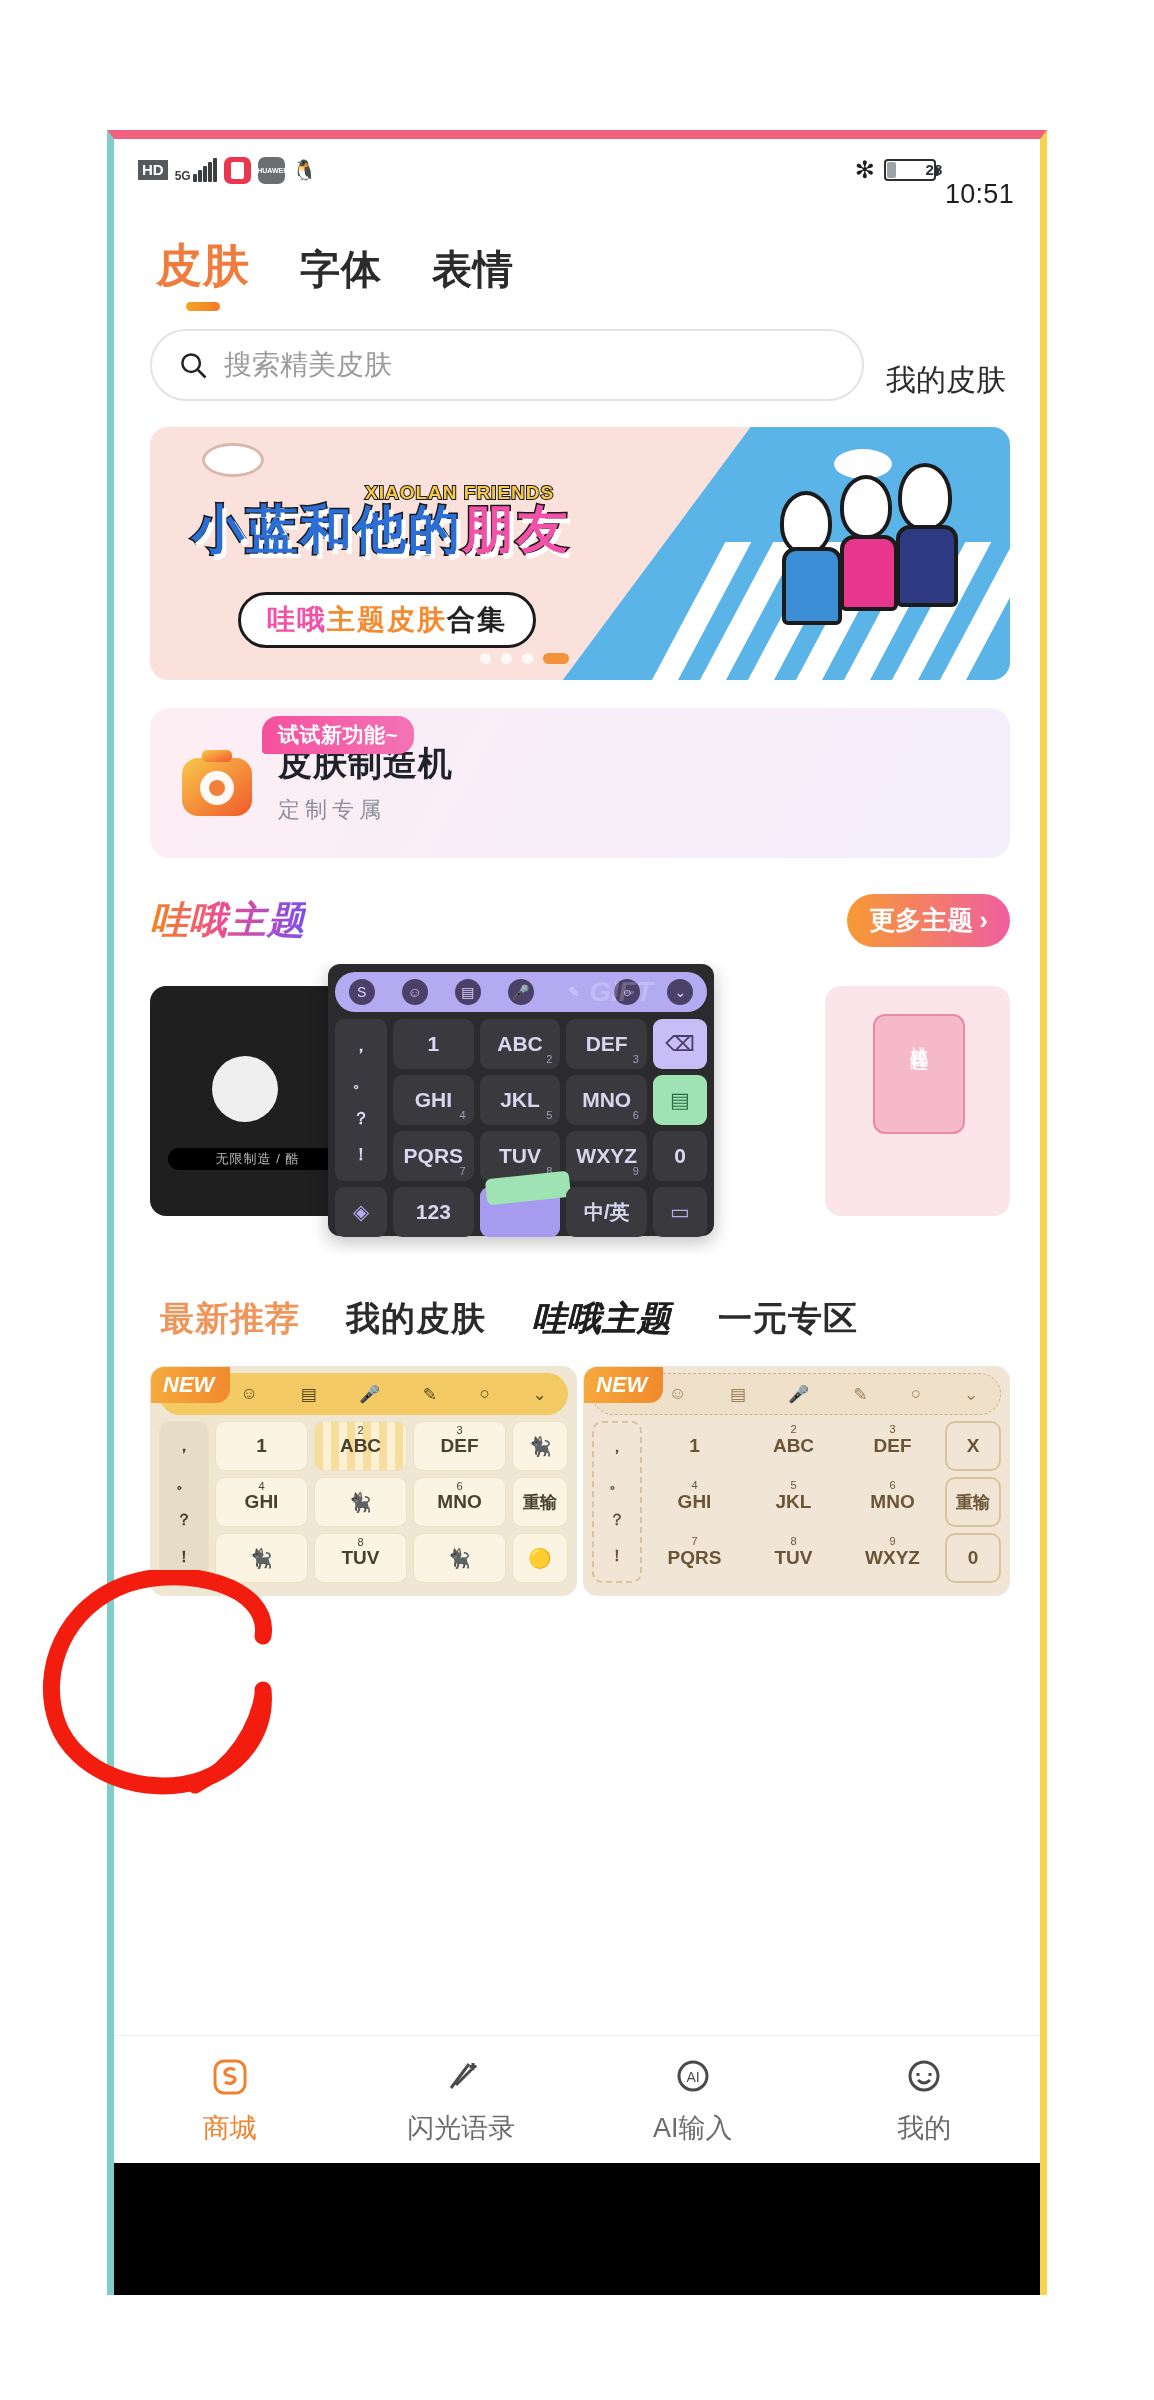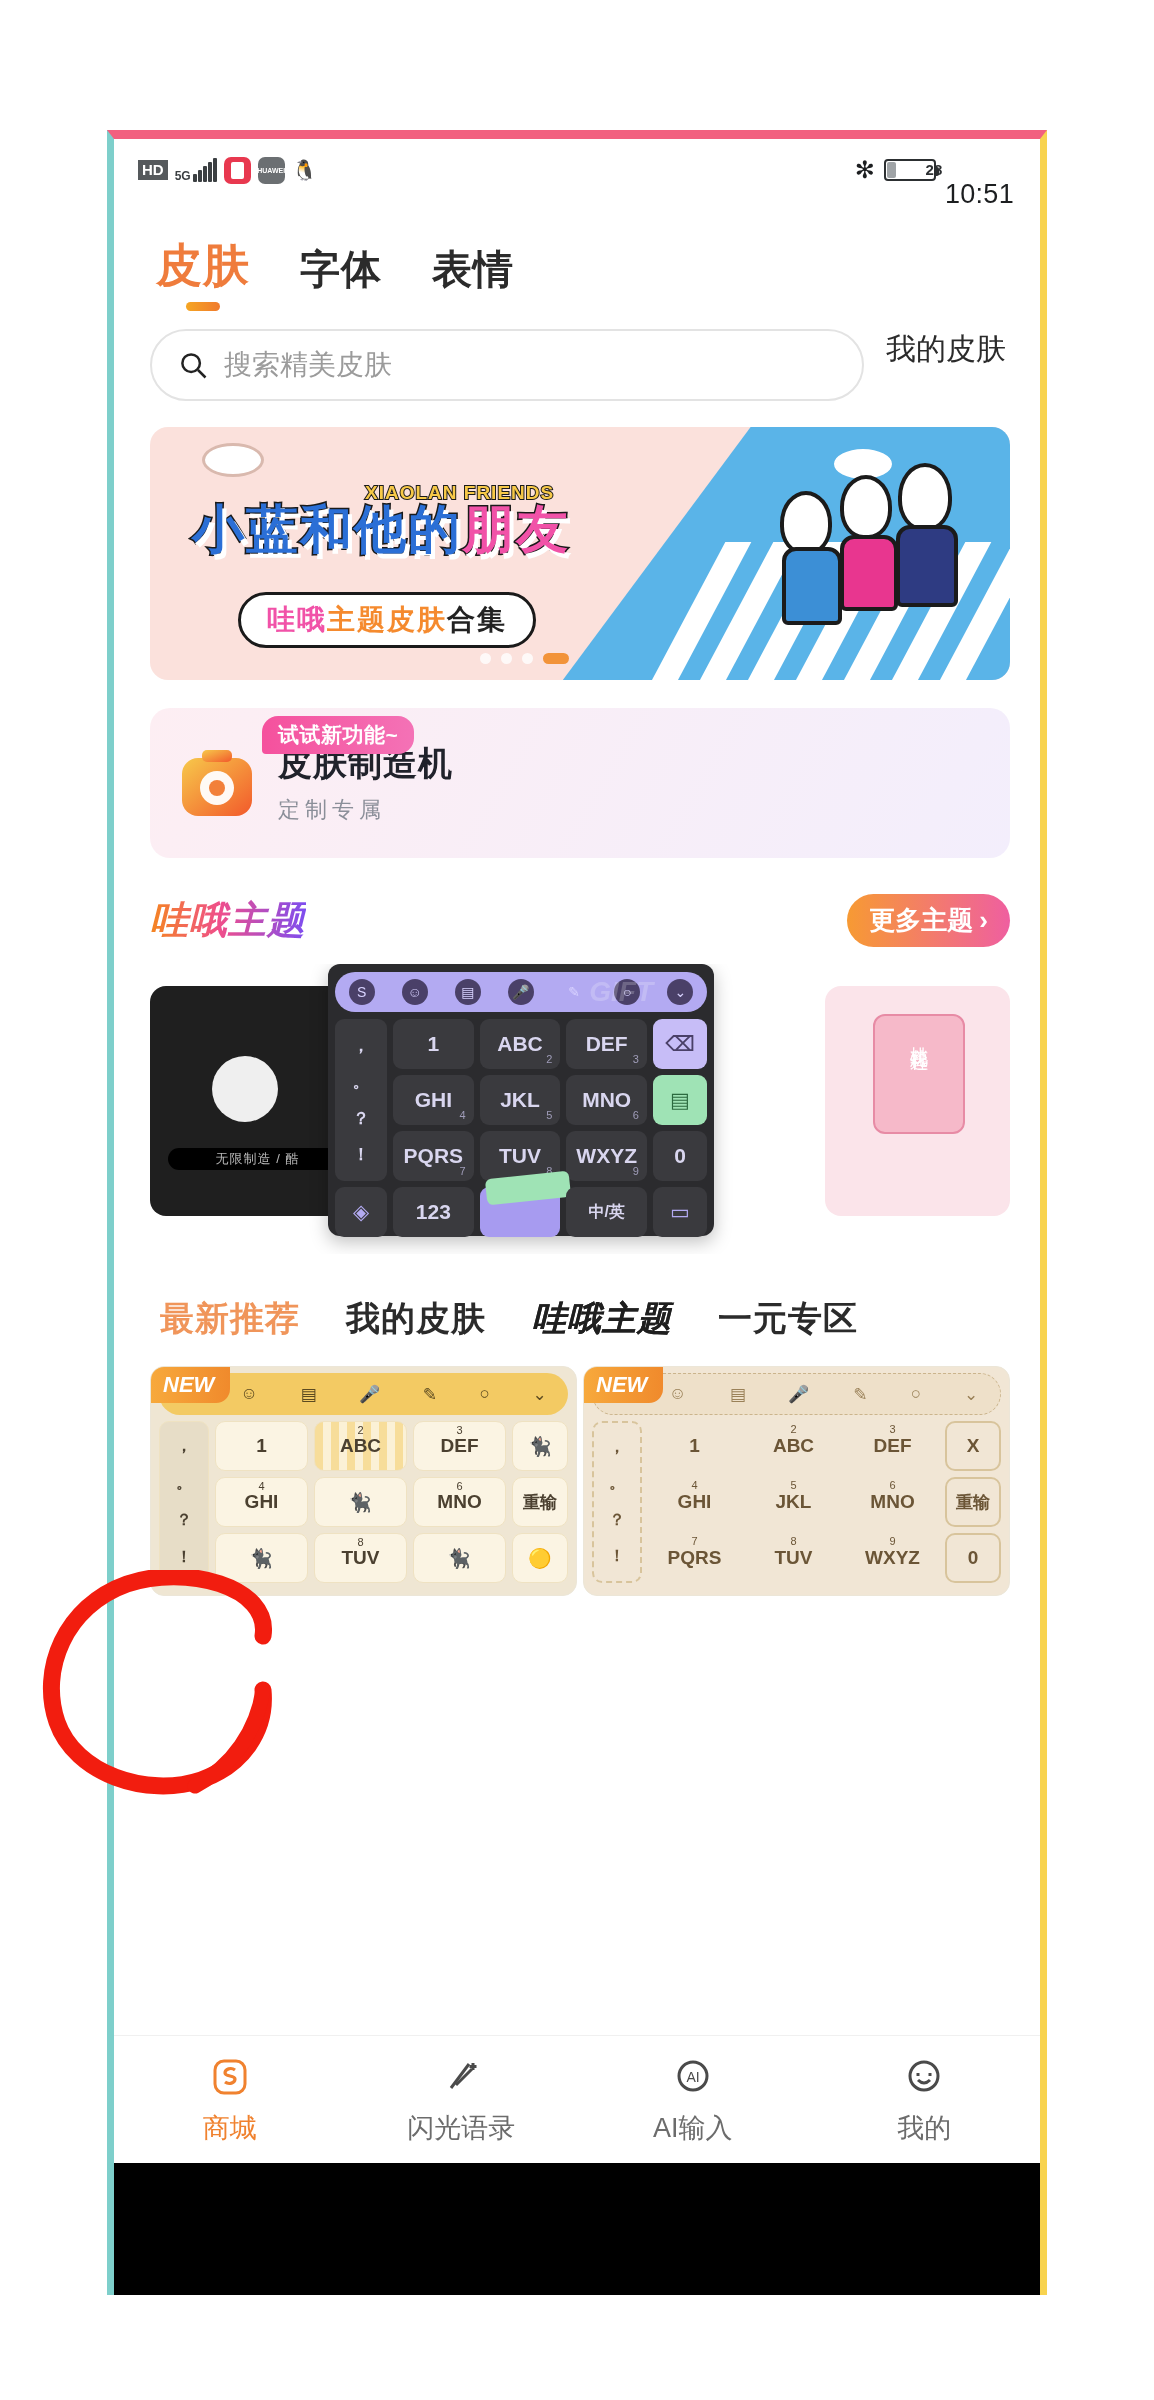--- a/index.html
+++ b/index.html
@@ -60,21 +60,21 @@
   .tab { position: relative; padding-bottom: 14px; cursor:pointer;}
   .tab-label { font-size: 40px; color: #2b2b2b; font-weight: 600; letter-spacing: 1px; }
   .tab.active .tab-label { color: #ef7c3c; font-weight: 700; font-size: 46px; }
   .tab.active::after {
     content: ""; position: absolute; left: 50%; transform: translateX(-50%);
     bottom: 0px; width: 34px; height: 9px; border-radius: 5px;
     background: linear-gradient(90deg,#f5a623,#f07a2d);
   }
 
   
-  #search-row { display: flex; align-items: flex-start; padding: 18px 30px 0 36px; gap: 22px; }
+  #search-row { display: flex; align-items: flex-end; padding: 18px 30px 0 36px; gap: 22px; }
   #search-box {
     flex: 1; height: 72px; border: 2px solid #e3e3e3; border-radius: 40px;
     display: flex; align-items: center; padding: 0 26px; gap: 16px; background:#fff;
   }
   #search-placeholder { font-size: 28px; color: #9b9b9b; }
   #my-skins { font-size: 30px; color: #2b2b2b; white-space: nowrap; padding-right:4px;}
 
   
   #banner {
     margin: 26px 30px 0 36px; height: 253px; border-radius: 18px;
@@ -422,21 +422,21 @@
               <span>0</span>
             </div>
 
           <div class="key" style="color:#b3aaf2;">◈</div>
           <div class="key">
               <span>123</span>
             </div>
           <div class="key space">
               <span class="chip"></span>
             </div>
-          <div class="key" style="font-size:16px;text-align:right;">
+          <div class="key" style="font-size:20px;text-align:right;">
               <span>中/英</span>
             </div>
           <div class="key" style="color:#b3aaf2;">▭</div>
         </div>
       </div>
     </div>
   </div>
 
   <div id="cat-tabs">
     <div class="cat active">最新推荐</div>

